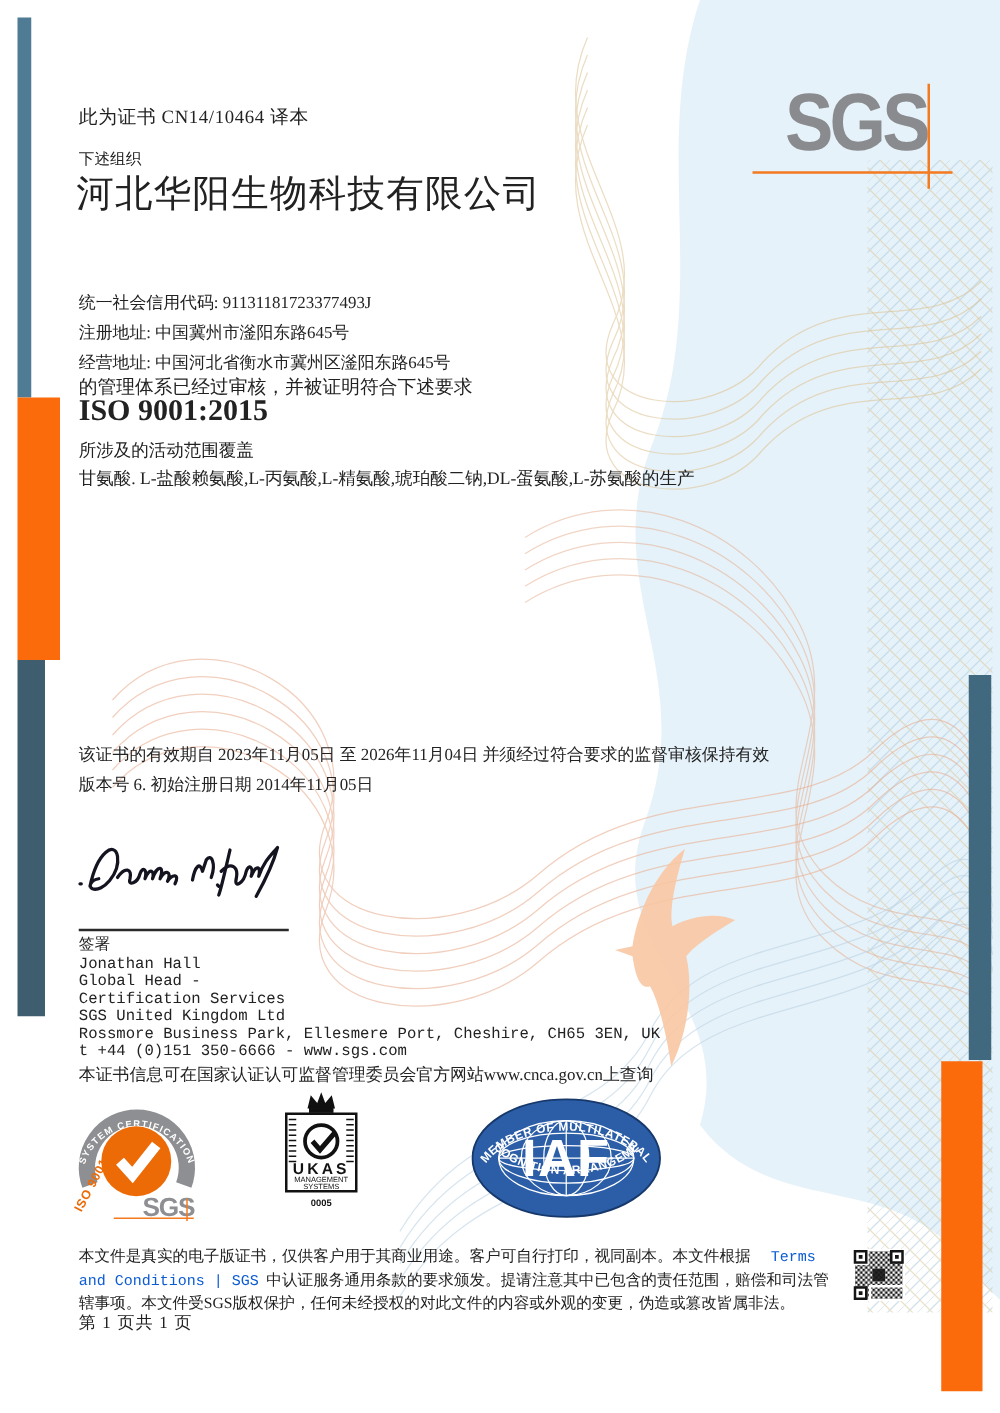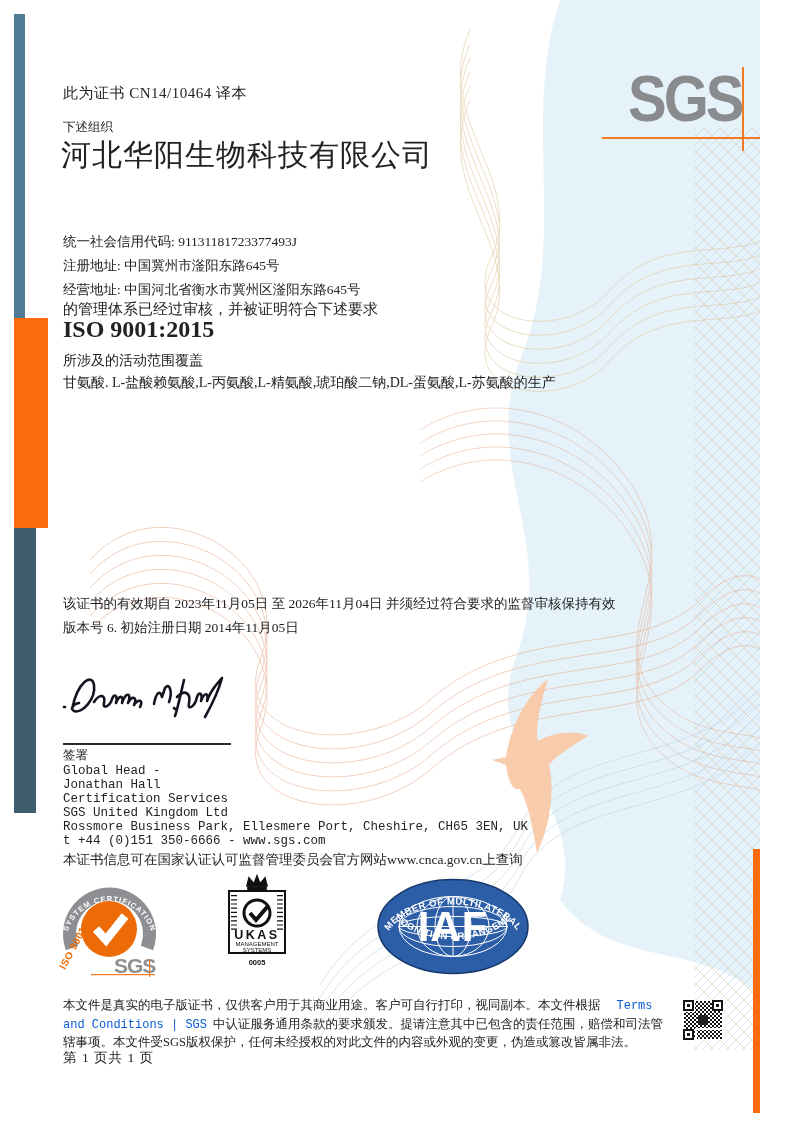--- a/index.html
+++ b/index.html
@@ -1,17 +1,17 @@
 <!DOCTYPE html>
 <html><head>
 <meta charset="utf-8">
 <style>
   html,body{margin:0;padding:0;background:#ffffff;}
-  .page{position:relative;width:716px;height:1130px;background:#ffffff;overflow:hidden;
-        font-family:"Liberation Serif","DejaVu Serif",serif;color:#222;padding-left:44px;}
+  .page{position:relative;width:800px;height:1130px;background:#ffffff;overflow:hidden;
+        font-family:"Liberation Serif","DejaVu Serif",serif;color:#222;}
   .abs{position:absolute;}
   
   .bar{position:absolute;}
   .bar-left-teal{left:14px;top:14px;width:11px;height:304px;background:#4f7b94;}
   .bar-left-orange{left:14px;top:318px;width:34px;height:210px;background:#fb6b0c;}
   .bar-left-slate{left:14px;top:528px;width:22px;height:285px;background:#3e5e6f;}
   .bar-right-teal{left:775px;top:540px;width:18px;height:308px;background:#40687e;}
   .bar-right-orange{left:753px;top:849px;width:33px;height:264px;background:#fb6b0c;}
   
   .bg{position:absolute;left:0;top:0;width:800px;height:1130px;pointer-events:none;}
@@ -149,22 +149,22 @@
         <path d="M96,41 C98,30 102,26 104,34 L107,25 C111,19 115,28 111,39"></path>
         <path d="M116,45 l1,1"></path>
         <path d="M126,17 C122,34 119,48 117,53"></path>
         <path d="M119,34 C127,26 133,30 131,40 C129,48 137,44 139,34 C141,28 145,30 143,38 C147,28 151,30 149,38 C153,26 159,21 164,15 C160,30 152,45 147,54"></path>
       </g>
     </svg>
     <div class="abs sig-rule"></div>
     <div class="abs sign-label">签署</div>
 
     <div class="abs signer">
+      <div>Jonathan Hall</div>
       <div>Global Head -</div>
-      <div>Jonathan Hall</div>
       <div>Certification Services</div>
       <div>SGS United Kingdom Ltd</div>
       <div>Rossmore Business Park, Ellesmere Port, Cheshire, CH65 3EN, UK</div>
       <div>t +44 (0)151 350-6666 - www.sgs.com</div>
     </div>
 
     <div class="abs cnca-line">本证书信息可在国家认证认可监督管理委员会官方网站www.cnca.gov.cn上查询</div>
 
     <svg class="abs logo-sgs-mark" width="105" height="105" viewBox="0 0 105 105">
       <defs>

